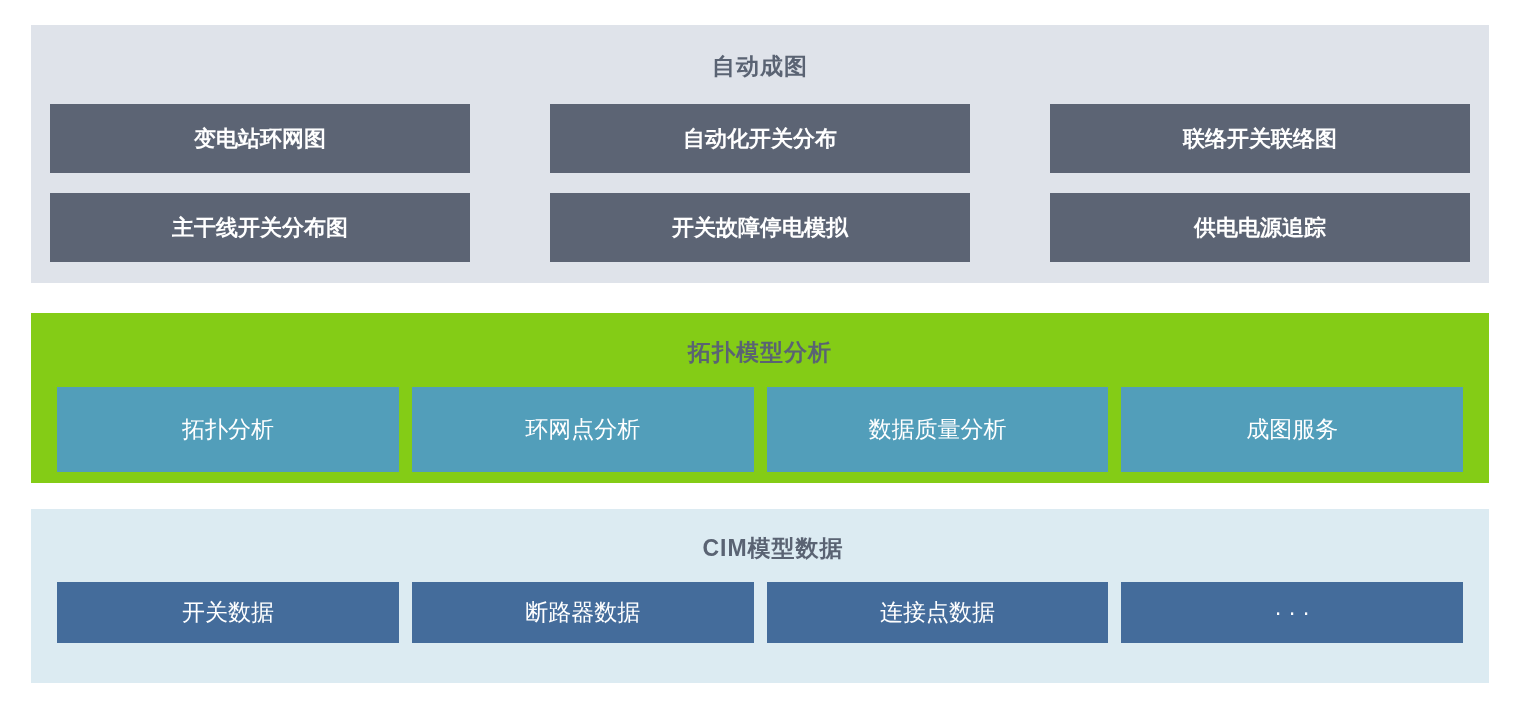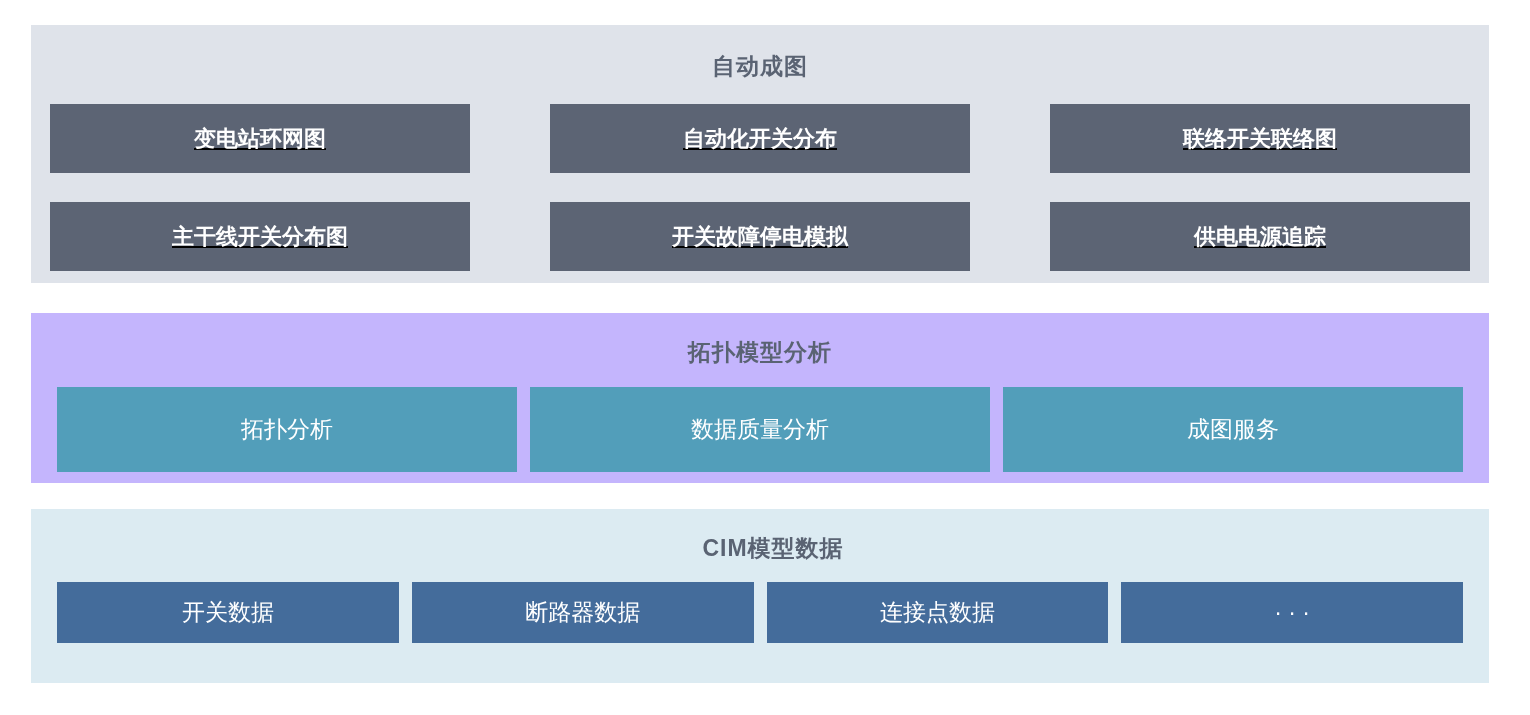--- a/index.html
+++ b/index.html
@@ -18,21 +18,21 @@
     box-sizing: border-box;
   }
   #panel-auto {
     top: 25px;
     height: 258px;
     background: #dfe3ea;
   }
   #panel-topo {
     top: 313px;
     height: 170px;
-    background: #c4b5fd;
+    background: #84cc16;
   }
   #panel-cim {
     top: 509px;
     height: 174px;
     background: #dcebf2;
   }
   .panel-title {
     position: absolute;
     left: 0;
     width: 100%;
@@ -49,24 +49,23 @@
   .row {
     position: absolute;
     left: 0;
     right: 0;
     display: flex;
   }
   
   .row-auto {
     margin: 0 19px;
     gap: 80px;
-    text-decoration: underline;
   }
   #row-auto-1 { top: 79px; }
-  #row-auto-2 { top: 177px; }
+  #row-auto-2 { top: 168px; }
   .box {
     flex: 1;
     display: flex;
     align-items: center;
     justify-content: center;
     color: #ffffff;
     text-align: center;
   }
   .box-dark {
     height: 69px;
@@ -108,20 +107,21 @@
     <div class="box box-dark">主干线开关分布图</div>
     <div class="box box-dark">开关故障停电模拟</div>
     <div class="box box-dark">供电电源追踪</div>
   </div>
 </div>
 
 <div class="panel" id="panel-topo">
   <div class="panel-title">拓扑模型分析</div>
   <div class="row row-quad" id="row-topo">
     <div class="box box-teal">拓扑分析</div>
+    <div class="box box-teal">环网点分析</div>
     <div class="box box-teal">数据质量分析</div>
     <div class="box box-teal">成图服务</div>
   </div>
 </div>
 
 <div class="panel" id="panel-cim">
   <div class="panel-title">CIM模型数据</div>
   <div class="row row-quad" id="row-cim">
     <div class="box box-blue">开关数据</div>
     <div class="box box-blue">断路器数据</div>

